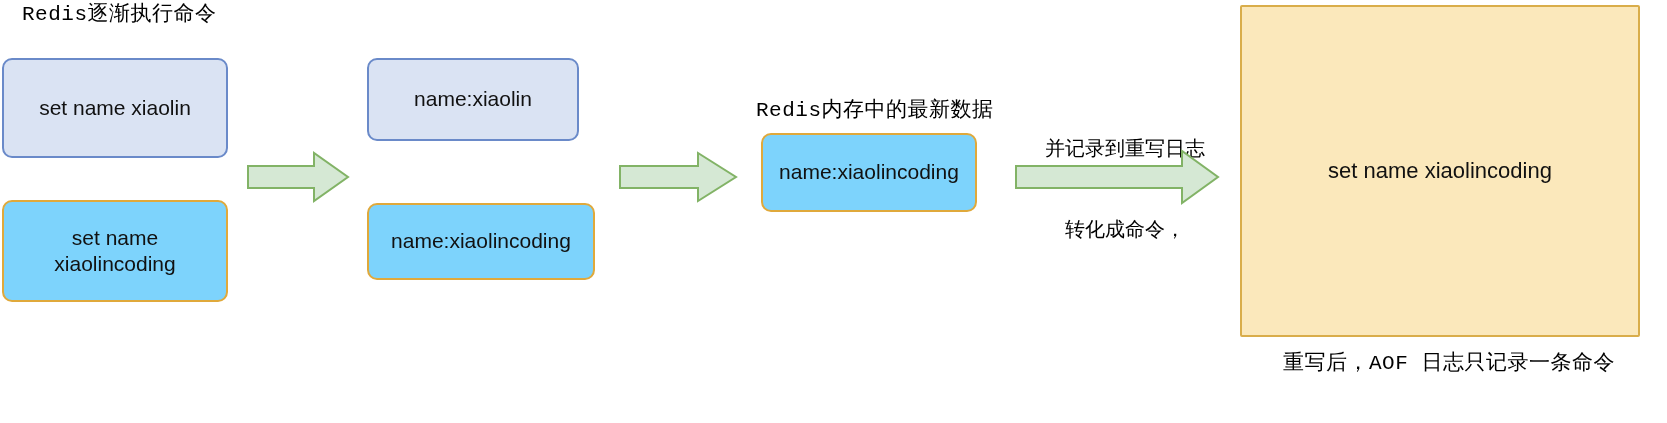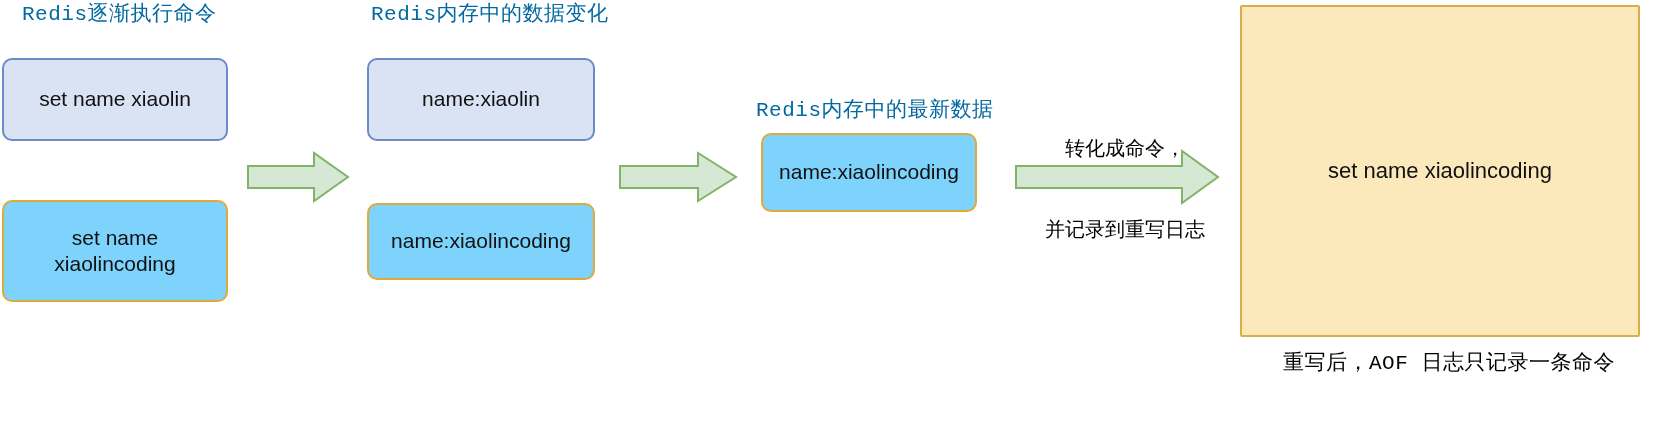--- a/index.html
+++ b/index.html
@@ -14,21 +14,21 @@
     background: #ffffff;
     overflow: hidden;
     font-family: "Liberation Sans", sans-serif;
   }
   .abs { position: absolute; }
 
   
   .heading {
     font-family: "Liberation Mono", "DejaVu Sans Mono", monospace;
     font-size: 21px;
-    color: #0369a1;
+    color: #000000;
     white-space: nowrap;
     line-height: 1.25;
     letter-spacing: 0.5px;
   }
 
   
   .node {
     box-sizing: border-box;
     display: flex;
     align-items: center;
@@ -87,51 +87,50 @@
 
   svg { display: block; overflow: visible; }
 </style>
 </head>
 <body>
 
 <div id="canvas">
 
   <div class="abs heading" style="left:22px; top:2px;">Redis逐渐执行命令</div>
 
-  <div class="abs node node-blue" style="left:2px; top:58px; width:226px; height:83px;">set name xiaolin</div>
+  <div class="abs node node-blue" style="left:2px; top:58px; width:226px; height:100px;">set name xiaolin</div>
 
   <div class="abs node node-orange" style="left:2px; top:200px; width:226px; height:102px; white-space:pre-line;">set name
 xiaolincoding</div>
 
   <div class="abs" style="left:246px; top:150px;">
     <svg width="104" height="54" viewBox="0 0 104 54">
       <polygon points="2,16 68,16 68,3 102,27 68,51 68,38 2,38" fill="#d5e8d4" stroke="#82b366" stroke-width="2" stroke-linejoin="miter"></polygon>
     </svg>
   </div>
 
-  <div class="abs heading" style="left:371px; top:2px;">Redis内存中的数据变化</div>
 
-  <div class="abs node node-blue" style="left:367px; top:58px; width:228px; height:83px;">name:xiaolin</div>
+  <div class="abs node node-blue" style="left:367px; top:58px; width:212px; height:83px;">name:xiaolin</div>
 
   <div class="abs node node-orange" style="left:367px; top:203px; width:228px; height:77px;">name:xiaolincoding</div>
 
 
   <div class="abs" style="left:618px; top:150px;">
     <svg width="120" height="54" viewBox="0 0 120 54">
       <polygon points="2,16 80,16 80,3 118,27 80,51 80,38 2,38" fill="#d5e8d4" stroke="#82b366" stroke-width="2" stroke-linejoin="miter"></polygon>
     </svg>
   </div>
 
   <div class="abs heading" style="left:756px; top:98px;">Redis内存中的最新数据</div>
 
   <div class="abs node node-orange" style="left:761px; top:133px; width:216px; height:79px;">name:xiaolincoding</div>
 
   <div class="abs arrow-label" style="left:1010px; top:82px; width:230px;">
+    <div>并记录到重写日志</div>
     <div>转化成命令，</div>
-    <div>并记录到重写日志</div>
   </div>
 
   <div class="abs" style="left:1014px; top:148px;">
     <svg width="206" height="58" viewBox="0 0 206 58">
       <polygon points="2,18 168,18 168,3 204,29 168,55 168,40 2,40" fill="#d5e8d4" stroke="#82b366" stroke-width="2" stroke-linejoin="miter"></polygon>
     </svg>
   </div>
 
   <div class="abs logbox" style="left:1240px; top:5px; width:400px; height:332px;">set name xiaolincoding</div>
 

